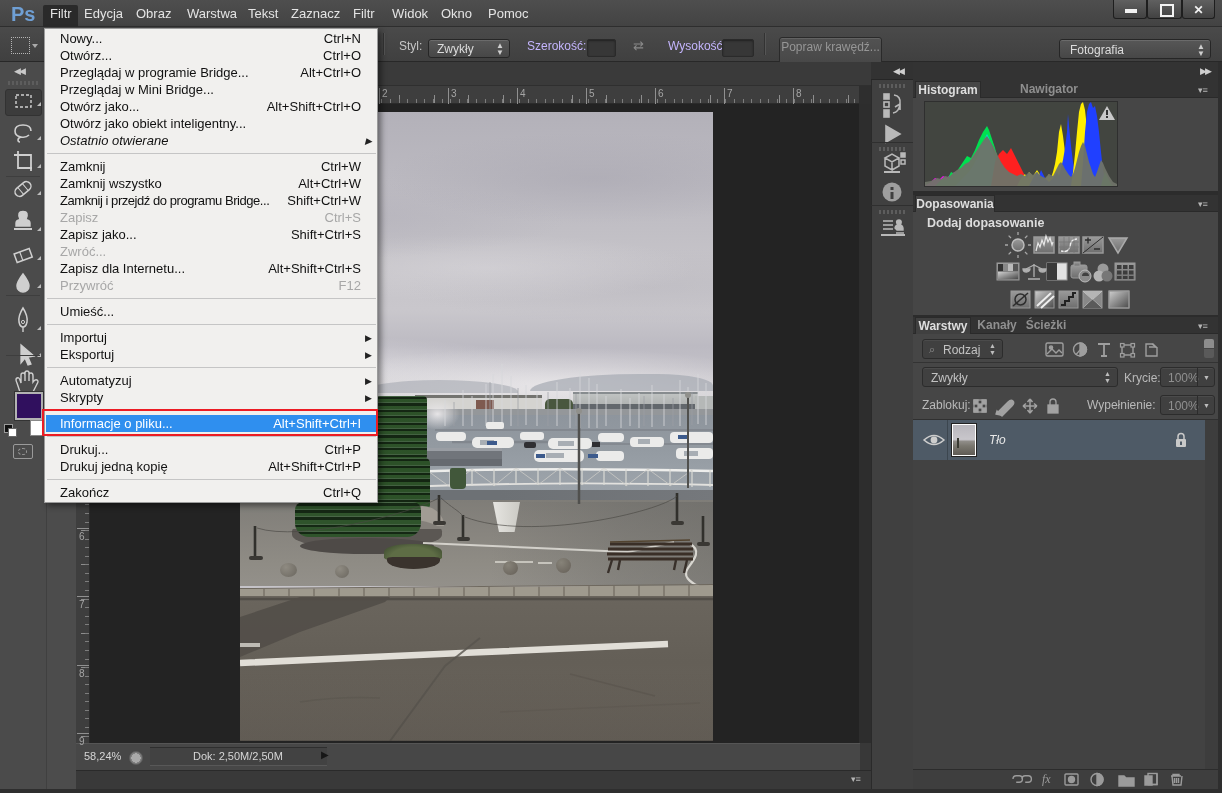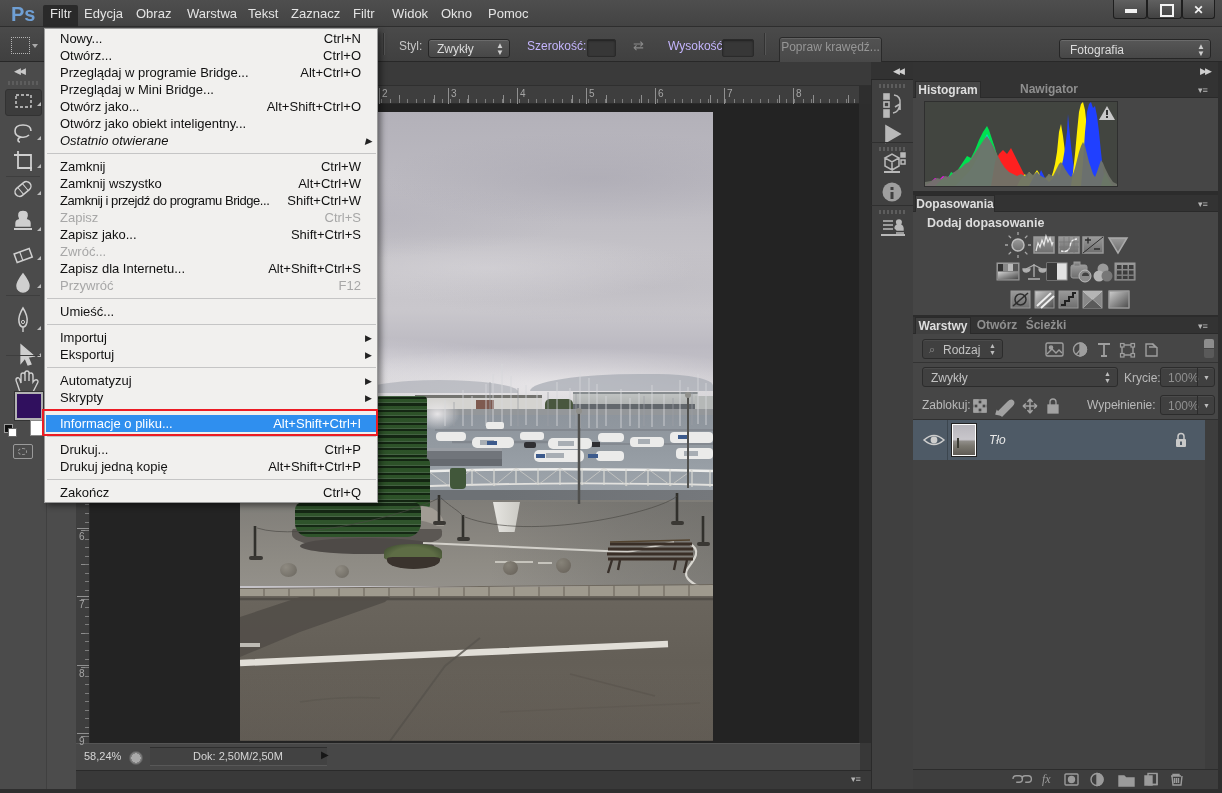--- a/index.html
+++ b/index.html
@@ -639,21 +639,21 @@
     <path d="M170 79 l19 17 M189 79 l-19 17" stroke="#ccc" stroke-width="1"></path>
     <path d="M170 79 h19 l-9.5 8.5 z" fill="#b5b5b5"></path>
     <path d="M170 96 h19 l-9.5 -8.5 z" fill="#5a5a5a"></path>
     <rect x="196" y="79" width="20" height="17" fill="url(#gd)" stroke="#999"></rect>
     <rect x="196" y="79" width="20" height="17" fill="none" stroke="#999"></rect>
   </g>
 </svg>
 
 <div class="abs tabrow" style="left:913px;top:317px;width:305px;height:17px;border-bottom:1px solid #2a2a2a;box-sizing:border-box;"></div>
 <div class="abs ptab on" style="left:915px;top:317px;width:56px;background:#404040;">Warstwy</div>
-<div class="abs ptab off" style="left:974px;top:317px;width:46px;">Otwórz</div>
+<div class="abs ptab off" style="left:974px;top:317px;width:46px;">Kanały</div>
 <div class="abs ptab off" style="left:1023px;top:317px;width:46px;">Ścieżki</div>
 <div class="abs pmenu" style="left:1198px;top:321px;">▾≡</div>
 <div class="abs" style="left:913px;top:334px;width:305px;height:29px;background:#464646;border-bottom:1px solid #333;box-sizing:border-box;"></div>
 <div class="abs lcombo" style="left:922px;top:339px;width:81px;height:20px;">
   <span style="position:absolute;left:6px;top:3px;color:#8f8f8f;font-size:11px;">⌕</span>
   <span style="position:absolute;left:20px;top:3px;">Rodzaj</span>
   <span style="position:absolute;right:6px;top:2px;font-size:7px;line-height:7px;color:#bdbdbd;">▲<br>▼</span>
 </div>
 <svg class="abs licon" style="left:1040px;top:338px;" width="130" height="22" viewBox="0 0 130 22">
   <g stroke="#9e9e9e" fill="none" stroke-width="1.4">

